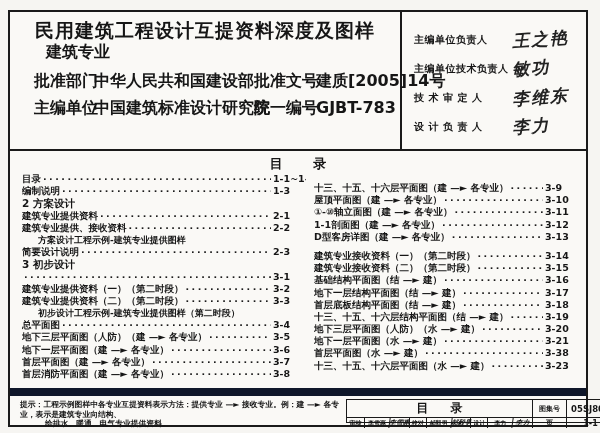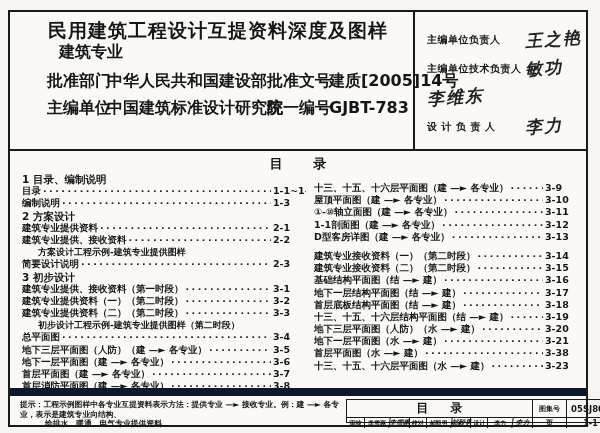--- a/index.html
+++ b/index.html
@@ -9,21 +9,21 @@
     font-family:"DejaVu Sans",sans-serif;
     -webkit-font-smoothing:antialiased;overflow:hidden;
   }
   .frame{
     position:absolute;left:8px;top:10px;width:580px;height:417px;
     border:2.5px solid #1a1a1a;background:#faf9f6;
     display:flex;flex-direction:column;box-sizing:border-box;
   }
   
   .header{display:flex;height:137px;flex:0 0 auto;border-bottom:2px solid #1a1a1a;}
-  .header-left{width:392px;box-sizing:border-box;border-right:2px solid #1a1a1a;padding-top:7px;margin-left:13px;}
+  .header-left{width:392px;box-sizing:border-box;border-right:2px solid #1a1a1a;padding-top:7px;}
   .doc-title{text-align:center;font-size:19px;font-weight:bold;letter-spacing:1px;line-height:22px;}
   .doc-subtitle{text-align:left;font-size:16px;font-weight:bold;margin-top:1px;padding-left:36px;}
   .meta{margin:8px 0 0 24px;}
   .meta-row{display:flex;align-items:flex-start;height:27px;font-size:16px;font-weight:bold;white-space:nowrap;}
   .meta-row .ml{width:60px;flex:0 0 auto;}
   .meta-row .mv{width:160px;flex:0 0 auto;}
   .meta-row .ml2{width:62px;flex:0 0 auto;}
   .meta-row .mv2{flex:1;}
   .header-right{flex:1;padding:13px 8px 0 12px;box-sizing:border-box;}
   .sig-row{display:flex;align-items:center;height:29px;white-space:nowrap;}
@@ -95,36 +95,34 @@
     <div class="header-right">
       <div class="sig-row">
         <span class="sl">主编单位负责人</span>
         <span class="sig">王之艳</span>
       </div>
       <div class="sig-row">
         <span class="sl">主编单位技术负责人</span>
         <span class="sig">敏功</span>
       </div>
       <div class="sig-row">
+        <span class="sl">技 术 审 定 人</span>
         <span class="sig">李维东</span>
       </div>
       <div class="sig-row">
         <span class="sl">设 计 负 责 人</span>
         <span class="sig">李力</span>
       </div>
     </div>
   </div>
 
   <div class="toc">
     <div class="toc-head">目 录</div>
     <div class="toc-cols">
       <div class="toc-col left">
-          <div class="trow h">
-            <span class="tl">1 目录、编制说明</span>
-          </div>
           <div class="trow e">
             <span class="tl">目录</span>
             <span class="dots">············································································································································</span>
             <span class="pg">1-1~1-2</span>
           </div>
           <div class="trow e">
             <span class="tl">编制说明</span>
             <span class="dots">············································································································································</span>
             <span class="pg">1-3</span>
           </div>
@@ -146,21 +144,20 @@
           </div>
           <div class="trow e">
             <span class="tl">简要设计说明</span>
             <span class="dots">············································································································································</span>
             <span class="pg">2-3</span>
           </div>
           <div class="trow h">
             <span class="tl">3 初步设计</span>
           </div>
           <div class="trow e">
-            <span class="tl">建筑专业提供、接收资料（第一时段）</span>
             <span class="dots">············································································································································</span>
             <span class="pg">3-1</span>
           </div>
           <div class="trow e">
             <span class="tl">建筑专业提供资料（一）（第二时段）</span>
             <span class="dots">············································································································································</span>
             <span class="pg">3-2</span>
           </div>
           <div class="trow e">
             <span class="tl">建筑专业提供资料（二）（第二时段）</span>

